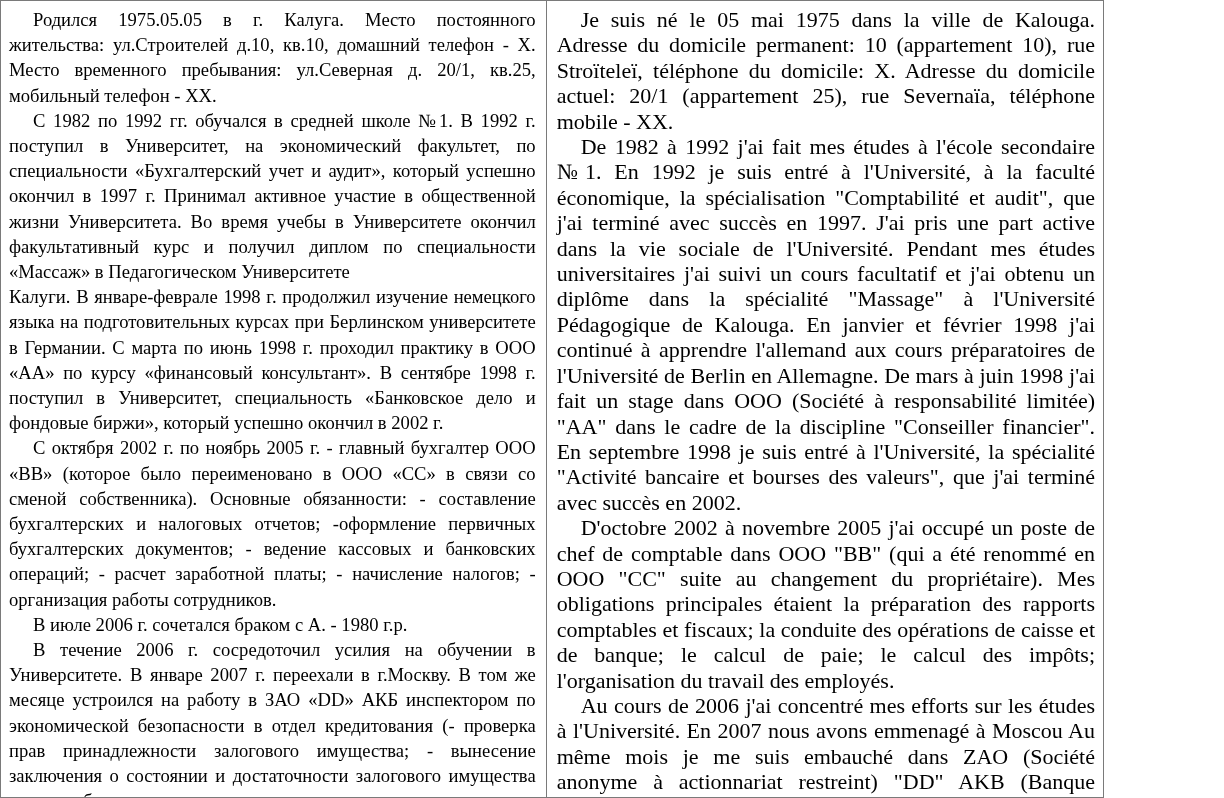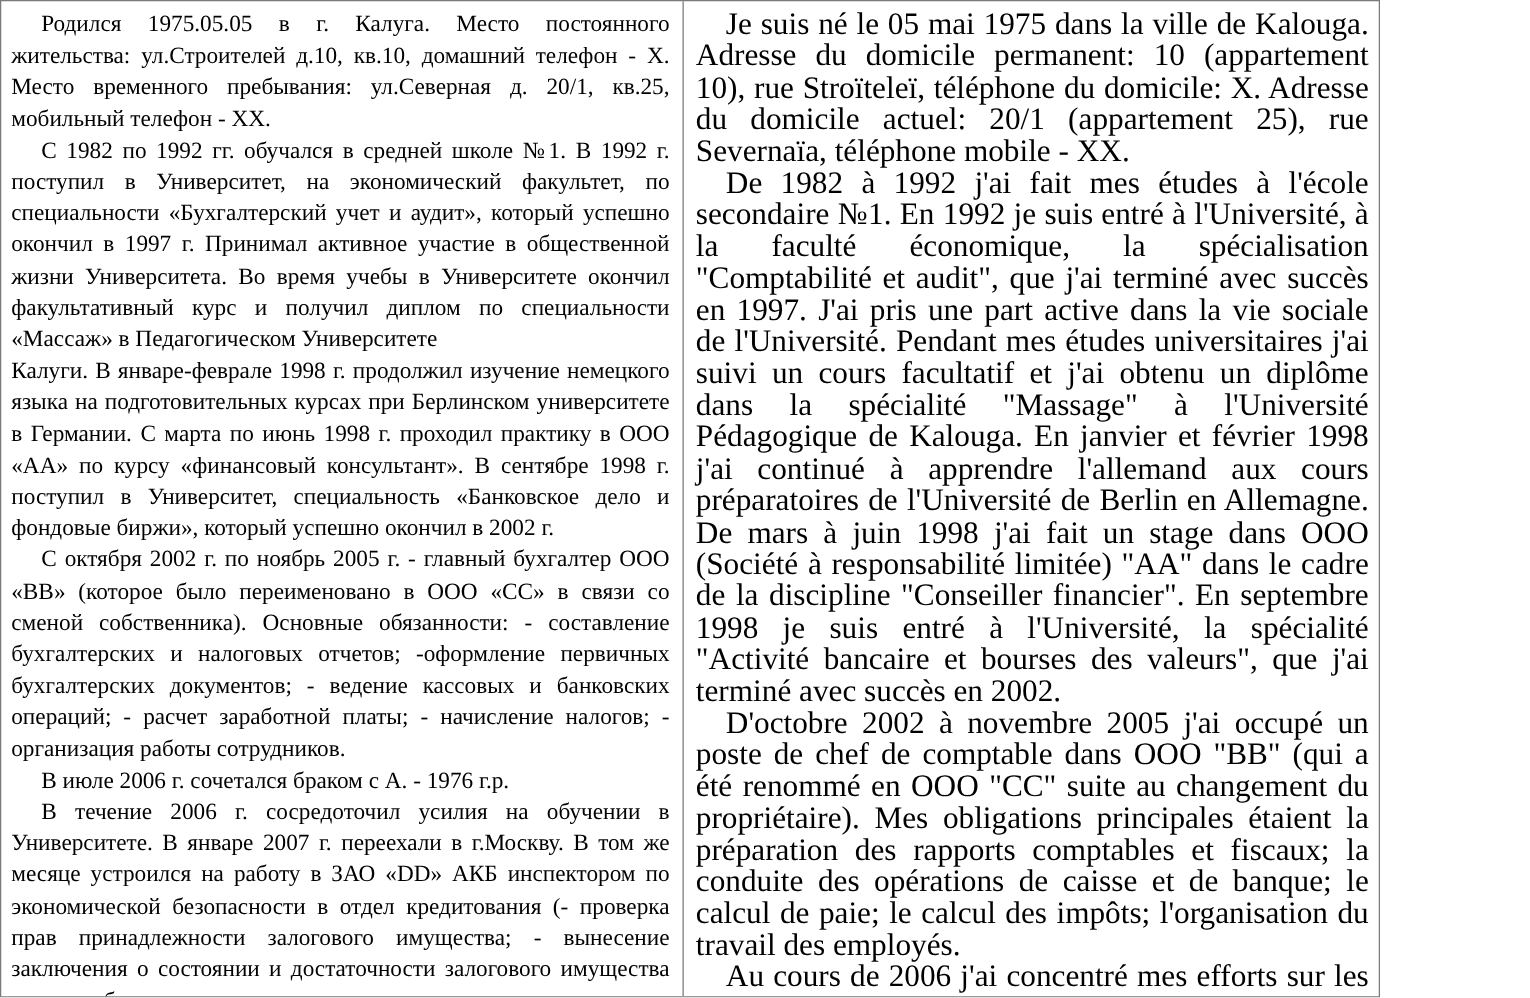--- a/index.html
+++ b/index.html
@@ -43,38 +43,38 @@
     text-align: justify;
     font-size: 19px;
     line-height: 25.4px;
     hyphens: none;
   }
   .col-left p {
     font-size: 18.6px;
     line-height: 25.2px;
   }
   .col-right p {
-    font-size: 25px;
+    font-size: 22px;
     line-height: 25.4px;
   }
   p.noindent {
     text-indent: 0;
   }
 </style>
 </head>
 <body>
 
 <div class="page">
 
   <div class="col col-left">
     <p>Родился 1975.05.05 в г. Калуга. Место постоянного жительства: ул.Строителей д.10, кв.10, домашний телефон - X. Место временного пребывания: ул.Северная д. 20/1, кв.25, мобильный телефон - XX.</p>
     <p>С 1982 по 1992 гг. обучался в средней школе №1. В 1992 г. поступил в Университет, на экономический факультет, по специальности «Бухгалтерский учет и аудит», который успешно окончил в 1997 г. Принимал активное участие в общественной жизни Университета. Во время учебы в Университете окончил факультативный курс и получил диплом по специальности «Массаж» в Педагогическом Университете</p>
     <p class="noindent">Калуги. В январе-феврале 1998 г. продолжил изучение немецкого языка на подготовительных курсах при Берлинском университете в Германии. С марта по июнь 1998 г. проходил практику в ООО «АА» по курсу «финансовый консультант». В сентябре 1998 г. поступил в Университет, специальность «Банковское дело и фондовые биржи», который успешно окончил в 2002 г.</p>
     <p>С октября 2002 г. по ноябрь 2005 г. - главный бухгалтер ООО «ВВ» (которое было переименовано в ООО «СС» в связи со сменой собственника). Основные обязанности: - составление бухгалтерских и налоговых отчетов; -оформление первичных бухгалтерских документов; - ведение кассовых и банковских операций; - расчет заработной платы; - начисление налогов; - организация работы сотрудников.</p>
-    <p>В июле 2006 г. сочетался браком с А. - 1976 г.р.</p>
+    <p>В июле 2006 г. сочетался браком с А. - 1980 г.р.</p>
     <p>В течение 2006 г. сосредоточил усилия на обучении в Университете. В январе 2007 г. переехали в г.Москву. В том же месяце устроился на работу в ЗАО «DD» АКБ инспектором по экономической безопасности в отдел кредитования (- проверка прав принадлежности залогового имущества; - вынесение заключения о состоянии и достаточности залогового имущества для обеспечения возвратности кредита; -проверка платежеспособности клиентов; - консультирование клиентов по вопросам кредитования). Данные о стаже отмечены в трудовой книжке.</p>
   </div>
 
   <div class="col col-right">
     <p>Je suis né le 05 mai 1975 dans la ville de Kalouga. Adresse du domicile permanent: 10 (appartement 10), rue Stroïteleï, téléphone du domicile: X. Adresse du domicile actuel: 20/1 (appartement 25), rue Severnaïa, téléphone mobile - XX.</p>
     <p>De 1982 à 1992 j'ai fait mes études à l'école secondaire №1. En 1992 je suis entré à l'Université, à la faculté économique, la spécialisation "Comptabilité et audit", que j'ai terminé avec succès en 1997. J'ai pris une part active dans la vie sociale de l'Université. Pendant mes études universitaires j'ai suivi un cours facultatif et j'ai obtenu un diplôme dans la spécialité "Massage" à l'Université Pédagogique de Kalouga. En janvier et février 1998 j'ai continué à apprendre l'allemand aux cours préparatoires de l'Université de Berlin en Allemagne. De mars à juin 1998 j'ai fait un stage dans OOO (Société à responsabilité limitée) "AA" dans le cadre de la discipline "Conseiller financier". En septembre 1998 je suis entré à l'Université, la spécialité "Activité bancaire et bourses des valeurs", que j'ai terminé avec succès en 2002.</p>
     <p>D'octobre 2002 à novembre 2005 j'ai occupé un poste de chef de comptable dans OOO "BB" (qui a été renommé en OOO "CC" suite au changement du propriétaire). Mes obligations principales étaient la préparation des rapports comptables et fiscaux; la conduite des opérations de caisse et de banque; le calcul de paie; le calcul des impôts; l'organisation du travail des employés.</p>
     <p>Au cours de 2006 j'ai concentré mes efforts sur les études à l'Université. En 2007 nous avons emmenagé à Moscou Au même mois je me suis embauché dans ZAO (Société anonyme à actionnariat restreint) "DD" AKB (Banque commerciale par actions) comme inspecteur de la sécurité économique dans le département de crédits (le contrôle des droits d'appartenance des biens mis en gage; la conclusion de la condition et de la suffisance des biens mis en gage pour garantir le remboursement d'un crédit; le contrôle de la capacité de paiement des clients; la consultation des clients sur les questions concernant les crédits). L'information sur l'ancienneté et l'expérience est marquée dans mon livret de travail.</p>
   </div>
 

